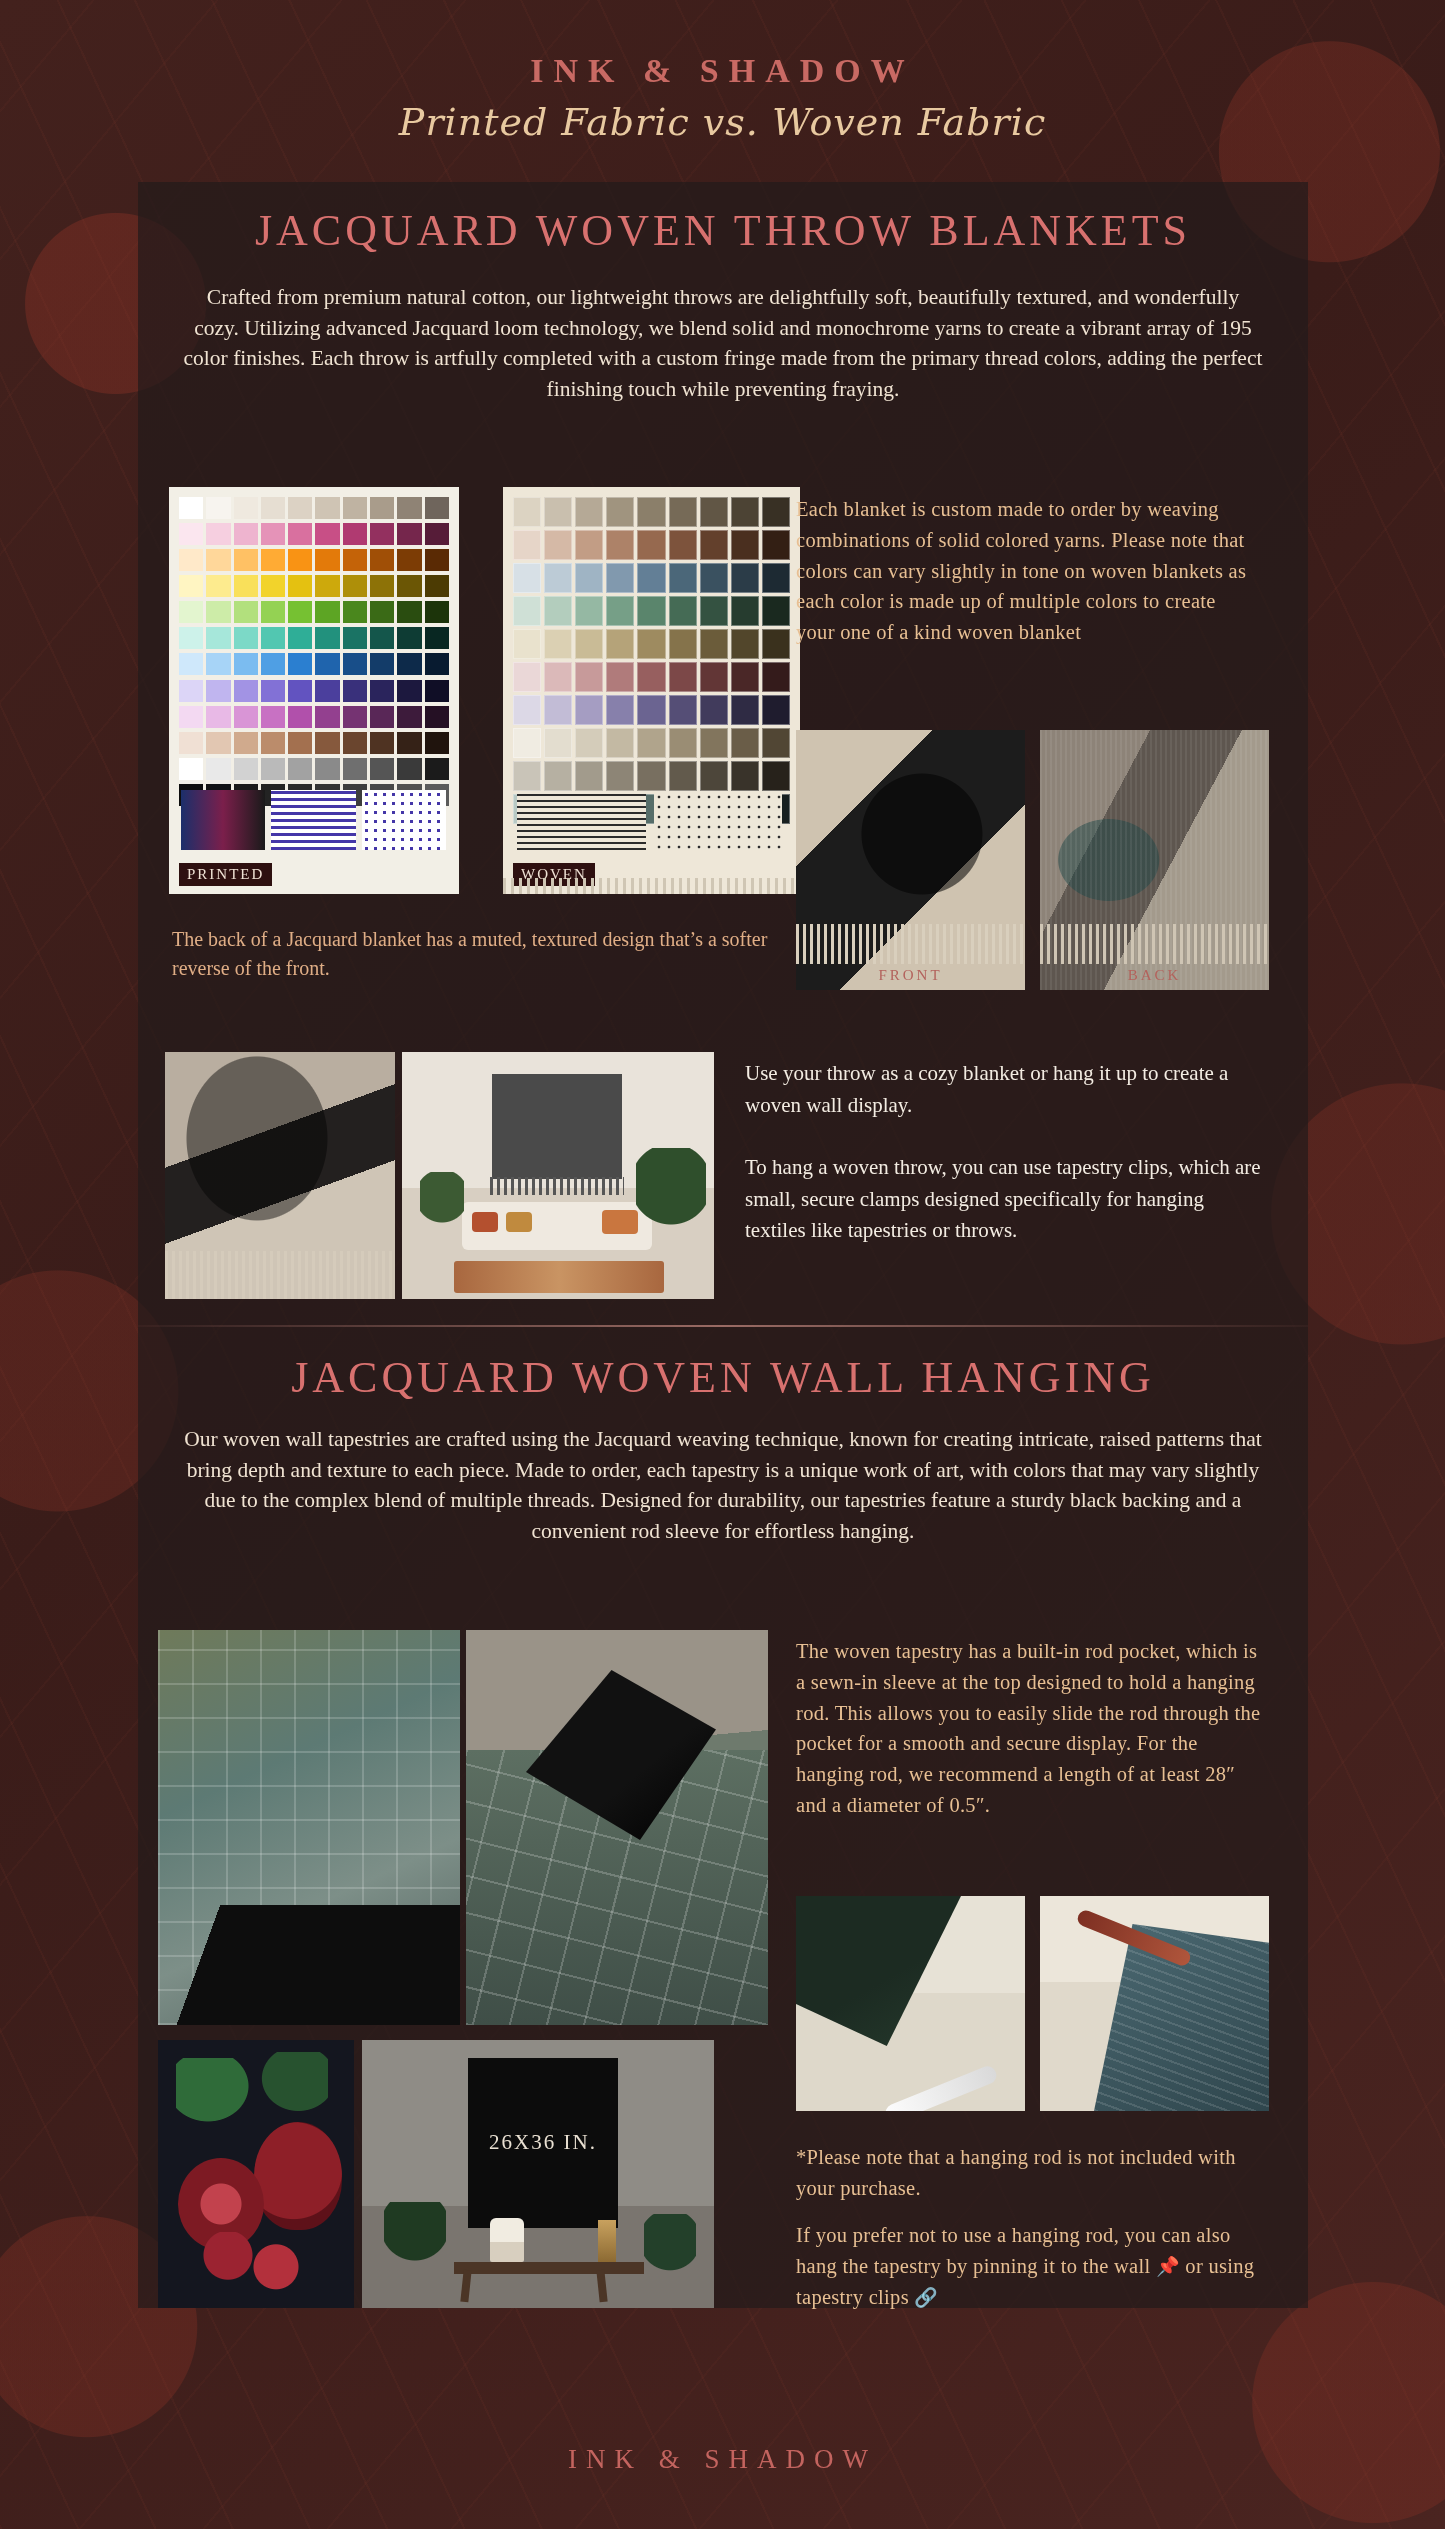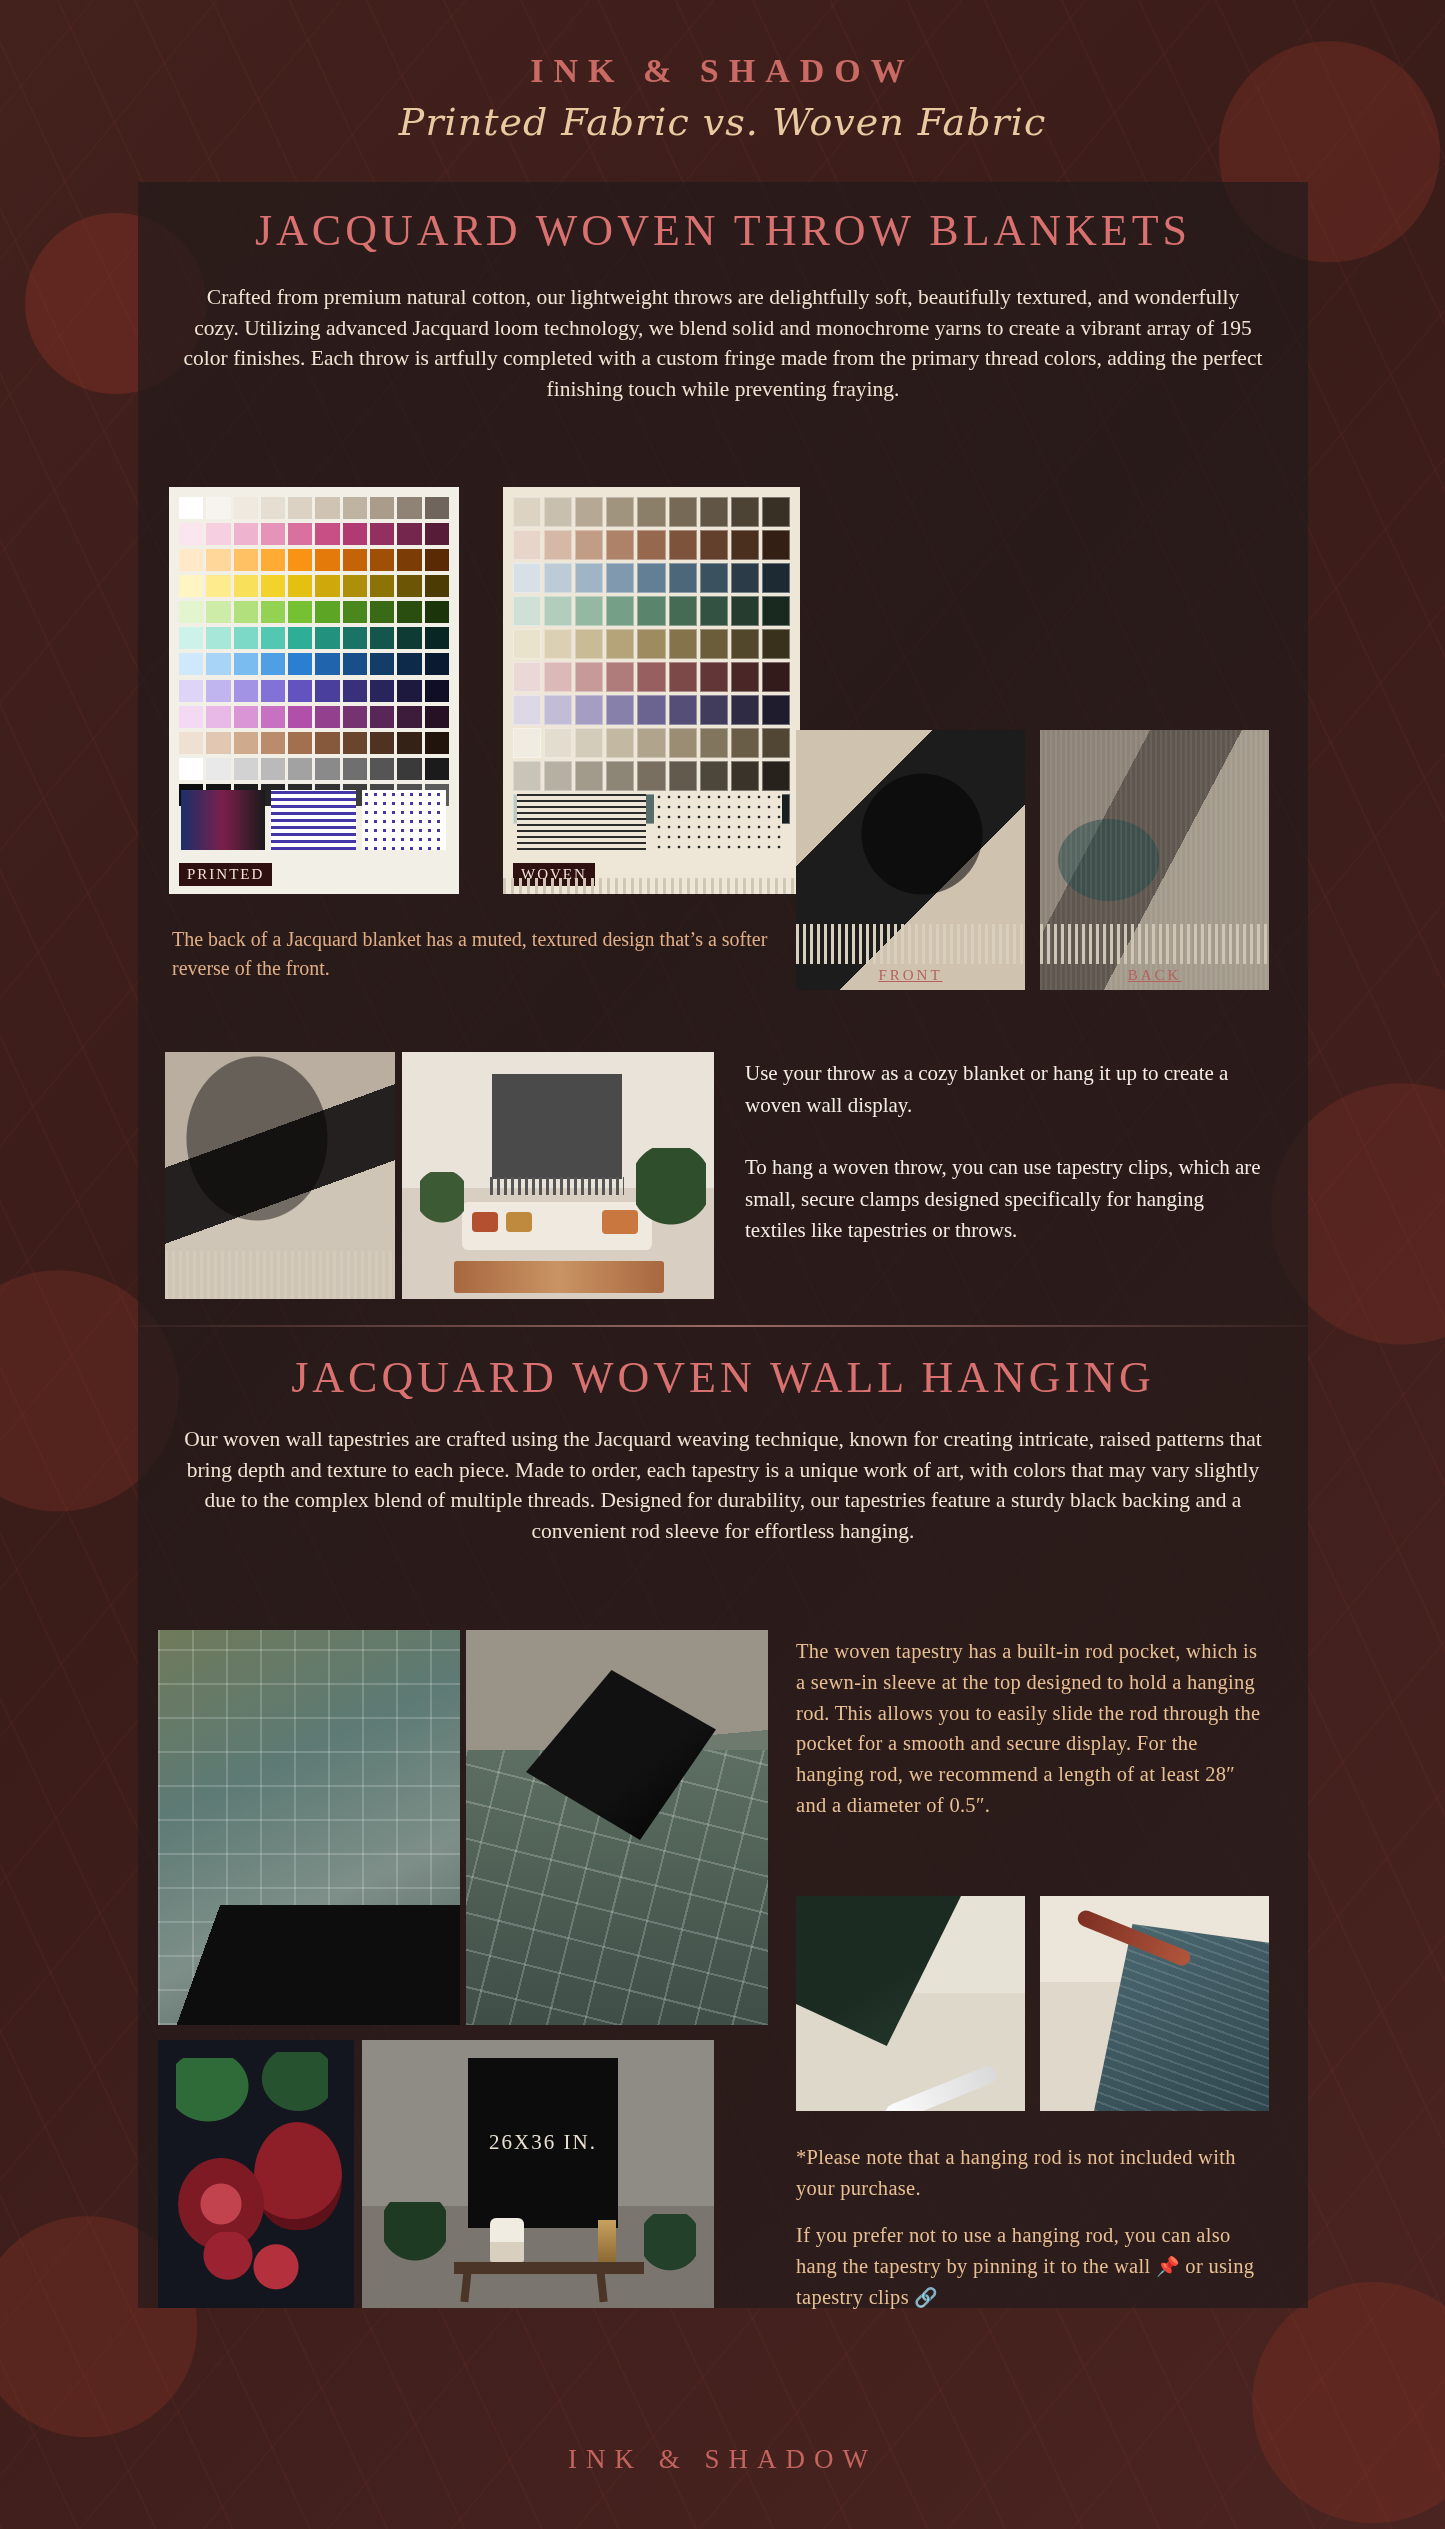--- a/index.html
+++ b/index.html
@@ -138,21 +138,21 @@
     position:absolute;bottom:0;left:0;width:100%;height:16px;
     background:repeating-linear-gradient(to right,#cfc6b4 0 3px, transparent 3px 8px);
   }
 
   
   .thumb { background:#efe8dc; }
 
   .thumb-cap {
     position:absolute; bottom:6px; width:100%;
     text-align:center; color:#b3625c;
-    font-size:15px; letter-spacing:3px;text-decoration:underline;
+    font-size:15px; letter-spacing:3px;
   }
 
   
   .ph { width:100%; height:100%; }
 
   .pin { font-size:19px; }
 </style>
 </head>
 <body>
 
@@ -395,20 +395,21 @@
         <div class="sw" style="background: rgb(23, 31, 31); height: 30px; border: 1px solid rgba(255, 255, 255, 0.35);"></div>
       </div>
     <div style="position:absolute;left:14px;bottom:44px;width:265px;height:58px;display:grid;grid-template-columns:repeat(2,1fr);gap:8px;">
       <div style="background:repeating-linear-gradient(0deg,#2b2b2b 0 2px,#eee7d8 2px 6px)"></div>
       <div style="background:radial-gradient(circle,#2b2b2b 1.5px,#eee7d8 1.6px) 0 0/10px 10px"></div>
     </div>
     <div class="chart-label">WOVEN</div>
     <div class="fringe-bottom"></div>
   </div>
 
+  <div class="side-copy" style="left:796px; top:494px; width:460px;">Each blanket is custom made to order by weaving combinations of solid colored yarns. Please note that colors can vary slightly in tone on woven blankets as each color is made up of multiple colors to create your one of a kind woven blanket</div>
 
   <div class="img thumb" style="left:796px; top:730px; width:229px; height:260px;">
     <div class="ph" style="background:
         linear-gradient(135deg,#cfc3b0 0 28%,#1c1c1c 28% 62%,#cfc3b0 62% 100%);"></div>
     <div style="position:absolute;left:0;top:0;width:100%;height:100%;
          background:radial-gradient(circle at 55% 40%, rgba(0,0,0,.55) 0 60px, transparent 61px);"></div>
     <div style="position:absolute;bottom:26px;left:0;width:100%;height:40px;
          background:repeating-linear-gradient(to right,#d9cfbd 0 3px, transparent 3px 7px);"></div>
     <div class="thumb-cap">FRONT</div>
   </div>

